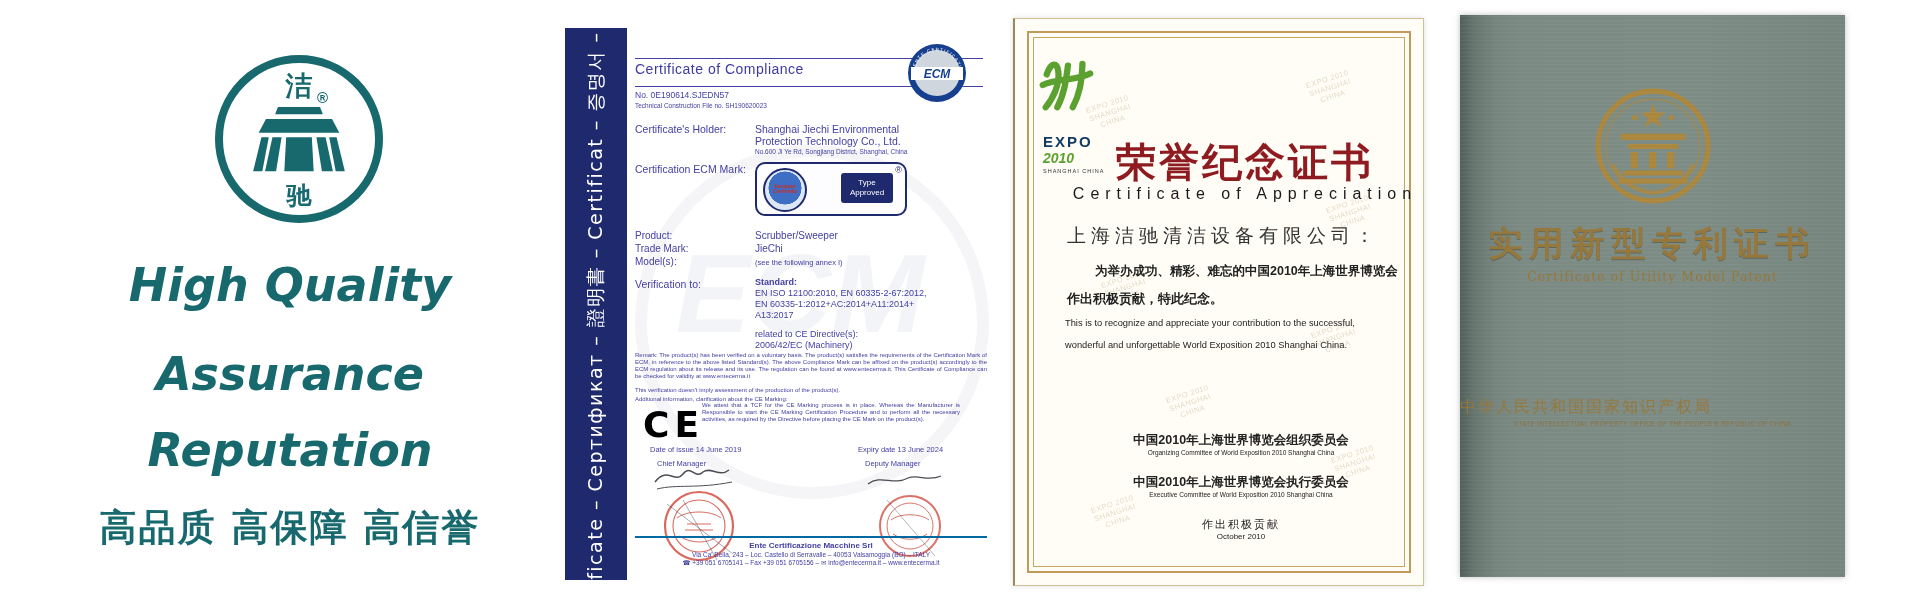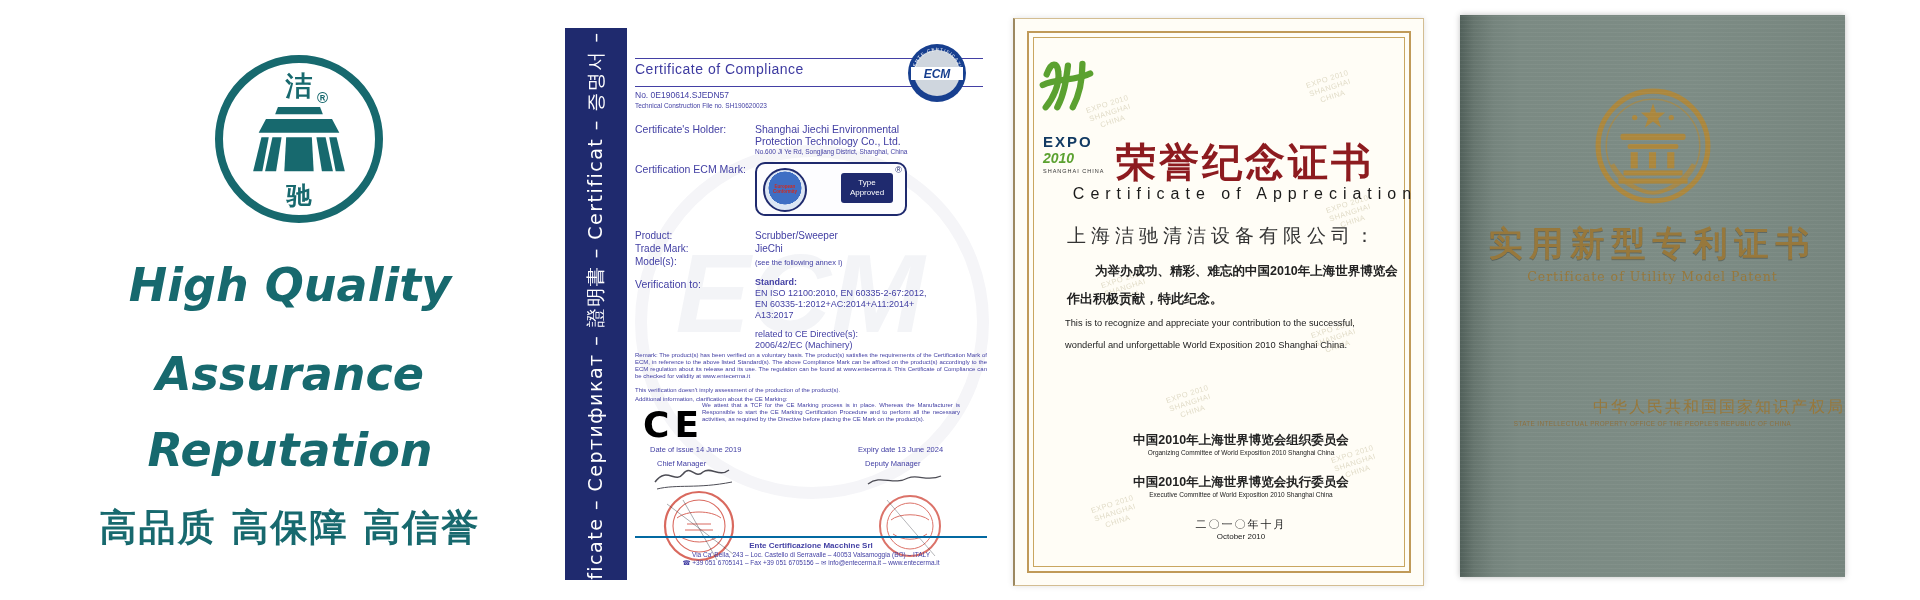--- a/index.html
+++ b/index.html
@@ -120,21 +120,21 @@
                  #7d8c85 60%,#76857e 100%);
       box-shadow:0 0 6px rgba(0,0,0,.25);color:#97783c;}
   .patent::after{content:'';position:absolute;inset:0;
       background:repeating-linear-gradient(0deg,rgba(255,255,255,.045) 0 1px,transparent 1px 4px);}
   .emblem{position:absolute;left:132px;top:70px;}
   .pat-title{position:absolute;left:0;right:0;top:206px;text-align:center;
       font-family:"DejaVu Serif",serif;font-weight:bold;font-size:34px;letter-spacing:7px;
       color:#97783c;text-shadow:0 1px 0 rgba(0,0,0,.25);z-index:2;}
   .pat-sub{position:absolute;left:0;right:0;top:254px;text-align:center;
       font-family:"DejaVu Serif",serif;font-size:12.5px;letter-spacing:1px;color:#97783c;z-index:2;}
-  .pat-office{position:absolute;left:0;right:0;top:382px;text-align:right;
+  .pat-office{position:absolute;left:0;right:0;top:382px;text-align:left;
       font-size:16px;letter-spacing:2px;color:#97783c;z-index:2;}
   .pat-office-en{position:absolute;left:0;right:0;top:405px;text-align:center;
       font-size:6.3px;letter-spacing:.4px;color:#8d7140;z-index:2;}
 </style>
 </head>
 <body>
 
 <div class="stage">
 
   <section class="brand">
@@ -303,21 +303,21 @@
     <div class="recipient">上海洁驰清洁设备有限公司：</div>
     <div class="zh1">为举办成功、精彩、难忘的中国2010年上海世界博览会</div>
     <div class="zh2">作出积极贡献，特此纪念。</div>
     <div class="en1">This is to recognize and appreciate your contribution to the successful,</div>
     <div class="en2">wonderful and unforgettable World Exposition 2010 Shanghai China.</div>
 
     <div class="cx c1zh">中国2010年上海世界博览会组织委员会</div>
     <div class="cx c1en">Organizing Committee of World Exposition 2010 Shanghai China</div>
     <div class="cx c2zh">中国2010年上海世界博览会执行委员会</div>
     <div class="cx c2en">Executive Committee of World Exposition 2010 Shanghai China</div>
-    <div class="cx datez">二〇一〇年十月</div>
+    <div class="cx datez">作出积极贡献</div>
     <div class="cx dateo">October 2010</div>
   </section>
 
   <section class="patent">
     <svg class="emblem" width="122" height="122" viewBox="0 0 120 120">
       <g fill="none" stroke="#ab873e">
         <circle cx="60" cy="60" r="54" stroke-width="5"></circle>
         <circle cx="60" cy="60" r="46" stroke-width="1.5" opacity="0.7"></circle>
         <path d="M20,78 C30,96 48,106 60,106 C72,106 90,96 100,78" stroke-width="4" opacity="0.8"></path>
       </g>

